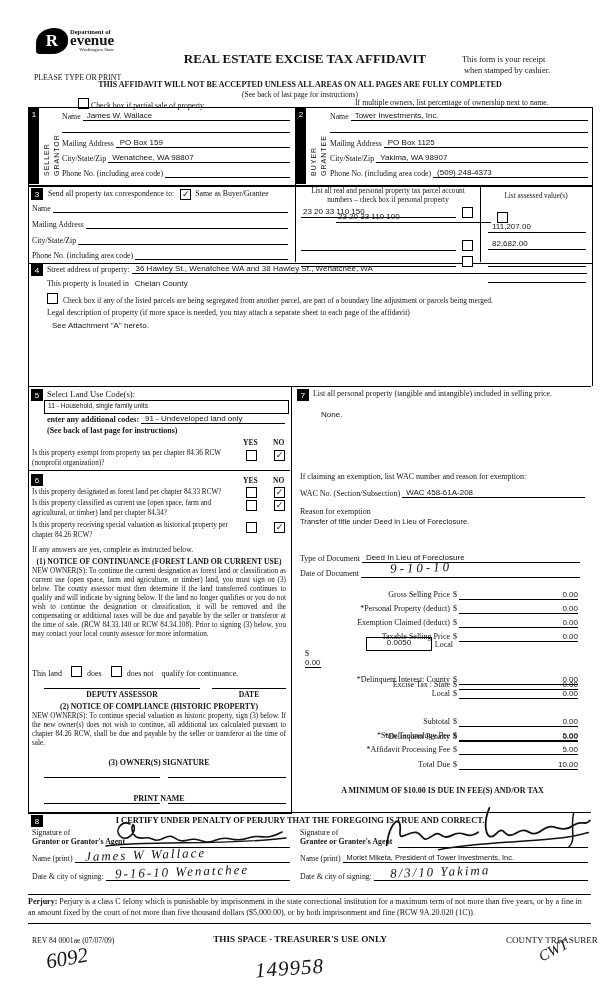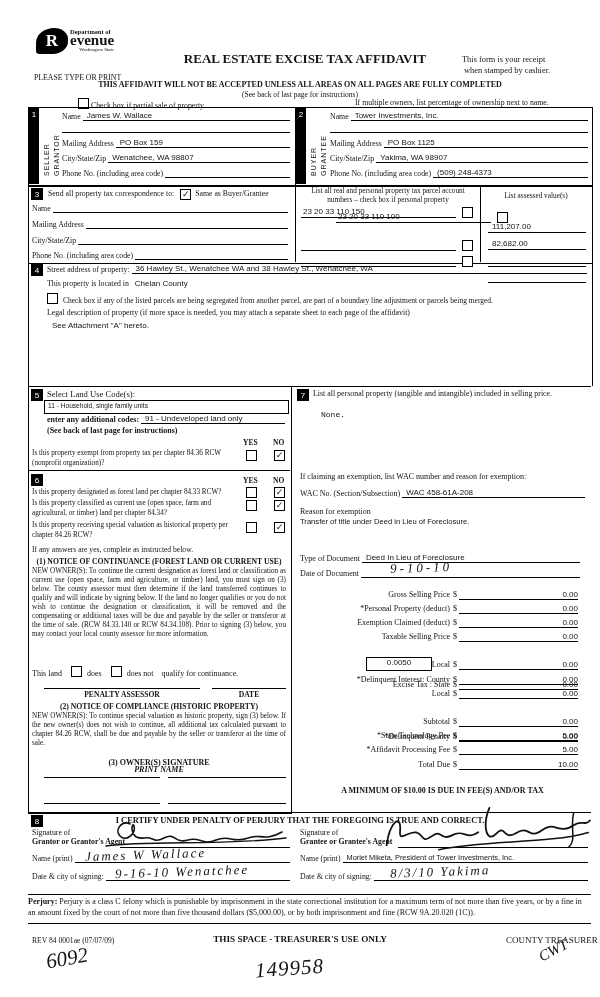--- a/index.html
+++ b/index.html
@@ -256,36 +256,36 @@
     <span>This land</span>
     <span class="cb" style="margin:0 3px 0 7px;"></span>
     <span>does</span>
     <span class="cb" style="margin:0 3px 0 7px;"></span>
     <span>does not</span>
     <span style="margin-left:6px;">qualify for continuance.</span>
   </div>
 
   <div class="rule" style="left:44px;top:688px;width:156px;"></div>
   <div class="rule" style="left:212px;top:688px;width:74px;"></div>
-  <div class="abs b ctr" style="left:44px;top:690px;width:156px;font-size:7.6px;">PENALTY ASSESSOR</div>
+  <div class="abs b ctr" style="left:44px;top:690px;width:156px;font-size:7.6px;">DEPUTY ASSESSOR</div>
   <div class="abs b ctr" style="left:212px;top:690px;width:74px;font-size:7.6px;">DATE</div>
 
   <div class="abs b ctr" style="left:30px;top:702px;width:258px;font-size:7.7px;">(2) NOTICE OF COMPLIANCE (HISTORIC PROPERTY)</div>
   <div class="abs body-just" style="left:32px;top:712px;width:254px;">NEW OWNER(S): To continue special valuation as historic property, sign (3) below. If the new owner(s) does not wish to continue, all additional tax calculated pursuant to chapter 84.26 RCW, shall be due and payable by the seller or transferor at the time of sale.</div>
 
   <div class="abs b ctr" style="left:30px;top:758px;width:258px;font-size:8px;">(3) OWNER(S) SIGNATURE</div>
   <div class="rule" style="left:44px;top:777px;width:116px;"></div>
   <div class="rule" style="left:168px;top:777px;width:118px;"></div>
-  <div class="abs b ctr" style="left:30px;top:765px;width:258px;font-size:8px;font-style:italic;">PRINT NAME</div>
+  <div class="abs b ctr" style="left:30px;top:794px;width:258px;font-size:8px;">PRINT NAME</div>
   <div class="rule" style="left:44px;top:803px;width:116px;"></div>
   <div class="rule" style="left:168px;top:803px;width:118px;"></div>
 
   <div class="numbox" style="left:297px;top:389px;">7</div>
   <div class="abs" style="left:313px;top:389px;width:268px;font-size:7.9px;line-height:1.3;">List all  personal property (tangible and intangible) included in selling price.</div>
-  <div class="abs sans" style="left:321px;top:410px;font-size:8px;font-family:Liberation Mono, monospace;">None.</div>
+  <div class="abs sans" style="left:321px;top:410px;font-size:8px;">None.</div>
 
   <div class="abs" style="left:300px;top:472px;width:285px;font-size:8px;">If claiming an exemption, list WAC number and reason for exemption:</div>
   <div class="abs field" style="left:300px;top:488px;width:285px;font-size:8px;">
     <span class="lbl">WAC No. (Section/Subsection)</span>
     <span class="fill">WAC 458-61A-208</span>
   </div>
   <div class="abs" style="left:300px;top:507px;font-size:8px;">Reason for exemption</div>
   <div class="abs sans" style="left:300px;top:517px;font-size:7.6px;">Transfer of title under Deed in Lieu of Foreclosure.</div>
 
   <div class="abs field" style="left:300px;top:553px;width:280px;font-size:8px;">
@@ -316,21 +316,21 @@
   <div class="mrow" style="top:632px;">
       <span class="mlabel">Taxable Selling Price</span>
       <span class="mcur">$</span>
       <span class="mfill">0.00</span>
     </div>
   <div class="mrow" style="top:680px;">
       <span class="mlabel">Excise Tax : State</span>
       <span class="mcur">$</span>
       <span class="mfill">0.00</span>
     </div>
-  <div class="mrow" style="top:660px;">
+  <div class="mrow" style="top:640px;flex-direction:column;">
       <span class="ratebox">0.0050</span>
       <span class="mlabel">Local</span>
       <span class="mcur">$</span>
       <span class="mfill">0.00</span>
     </div>
   <div class="mrow" style="top:675px;">
       <span class="mlabel">*Delinquent Interest: County</span>
       <span class="mcur">$</span>
       <span class="mfill">0.00</span>
     </div>

